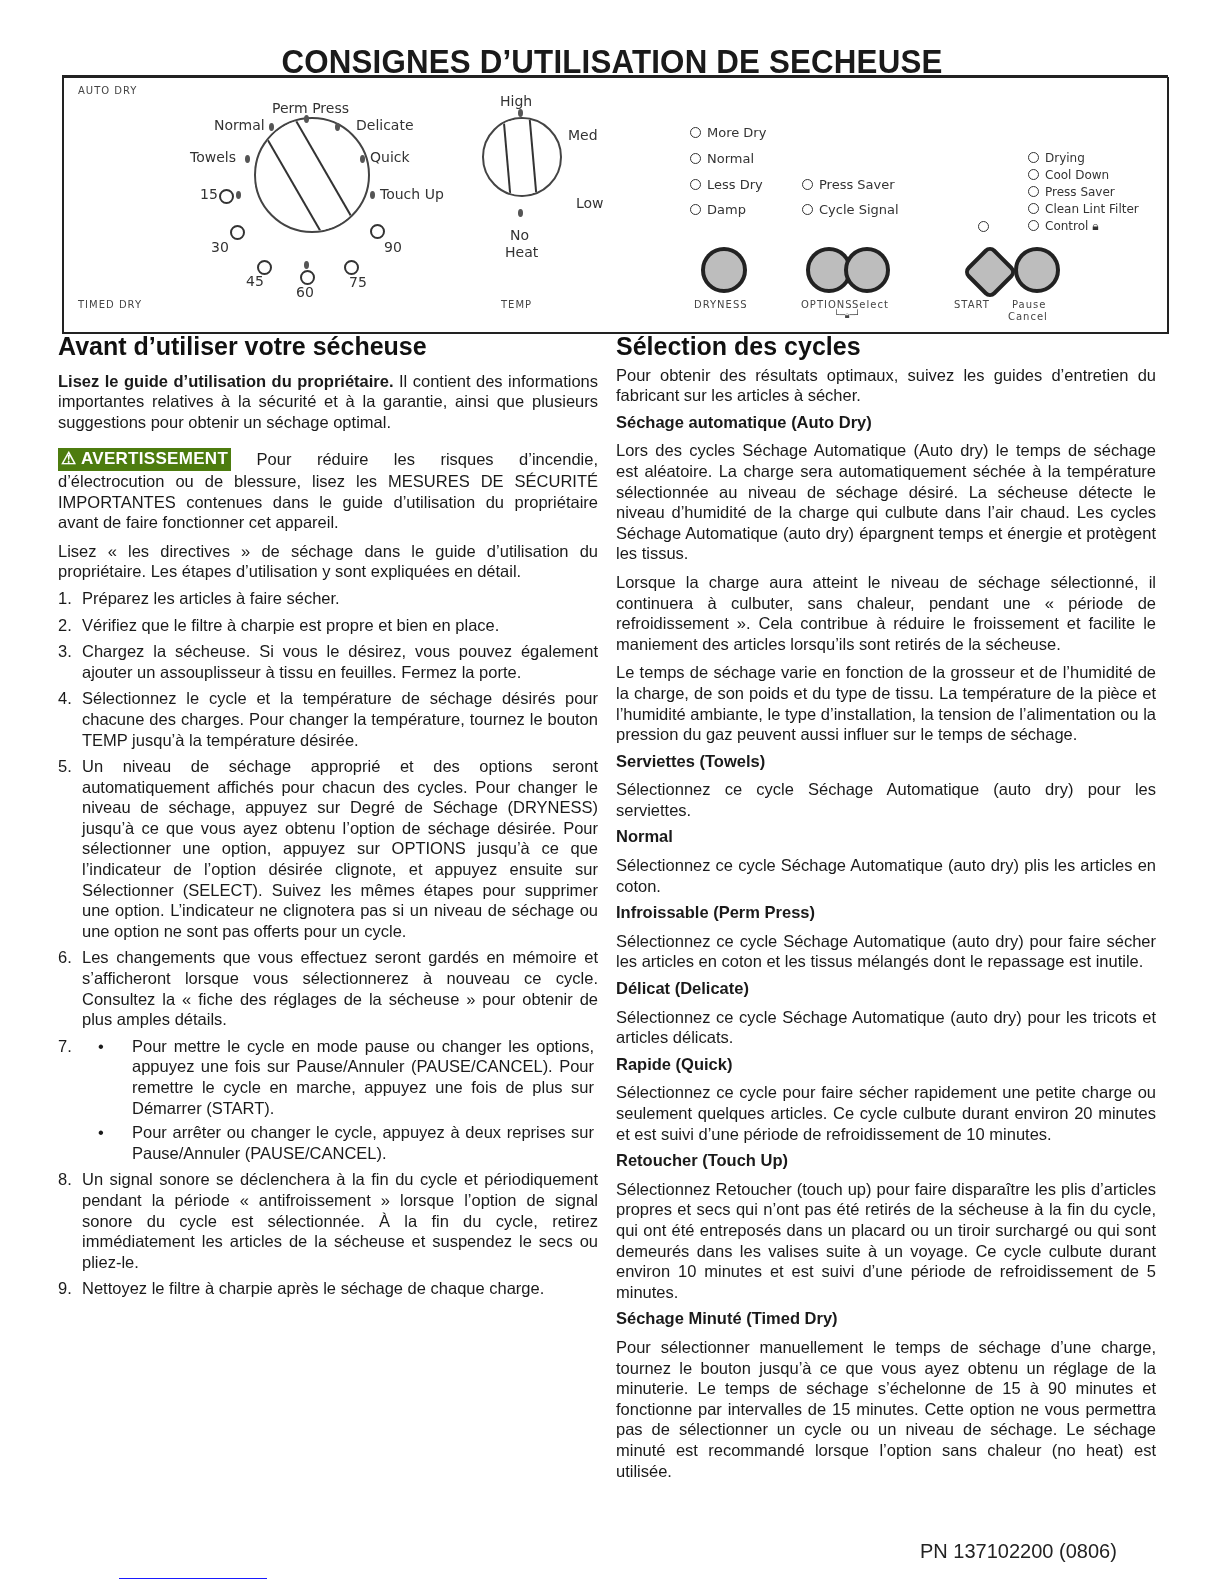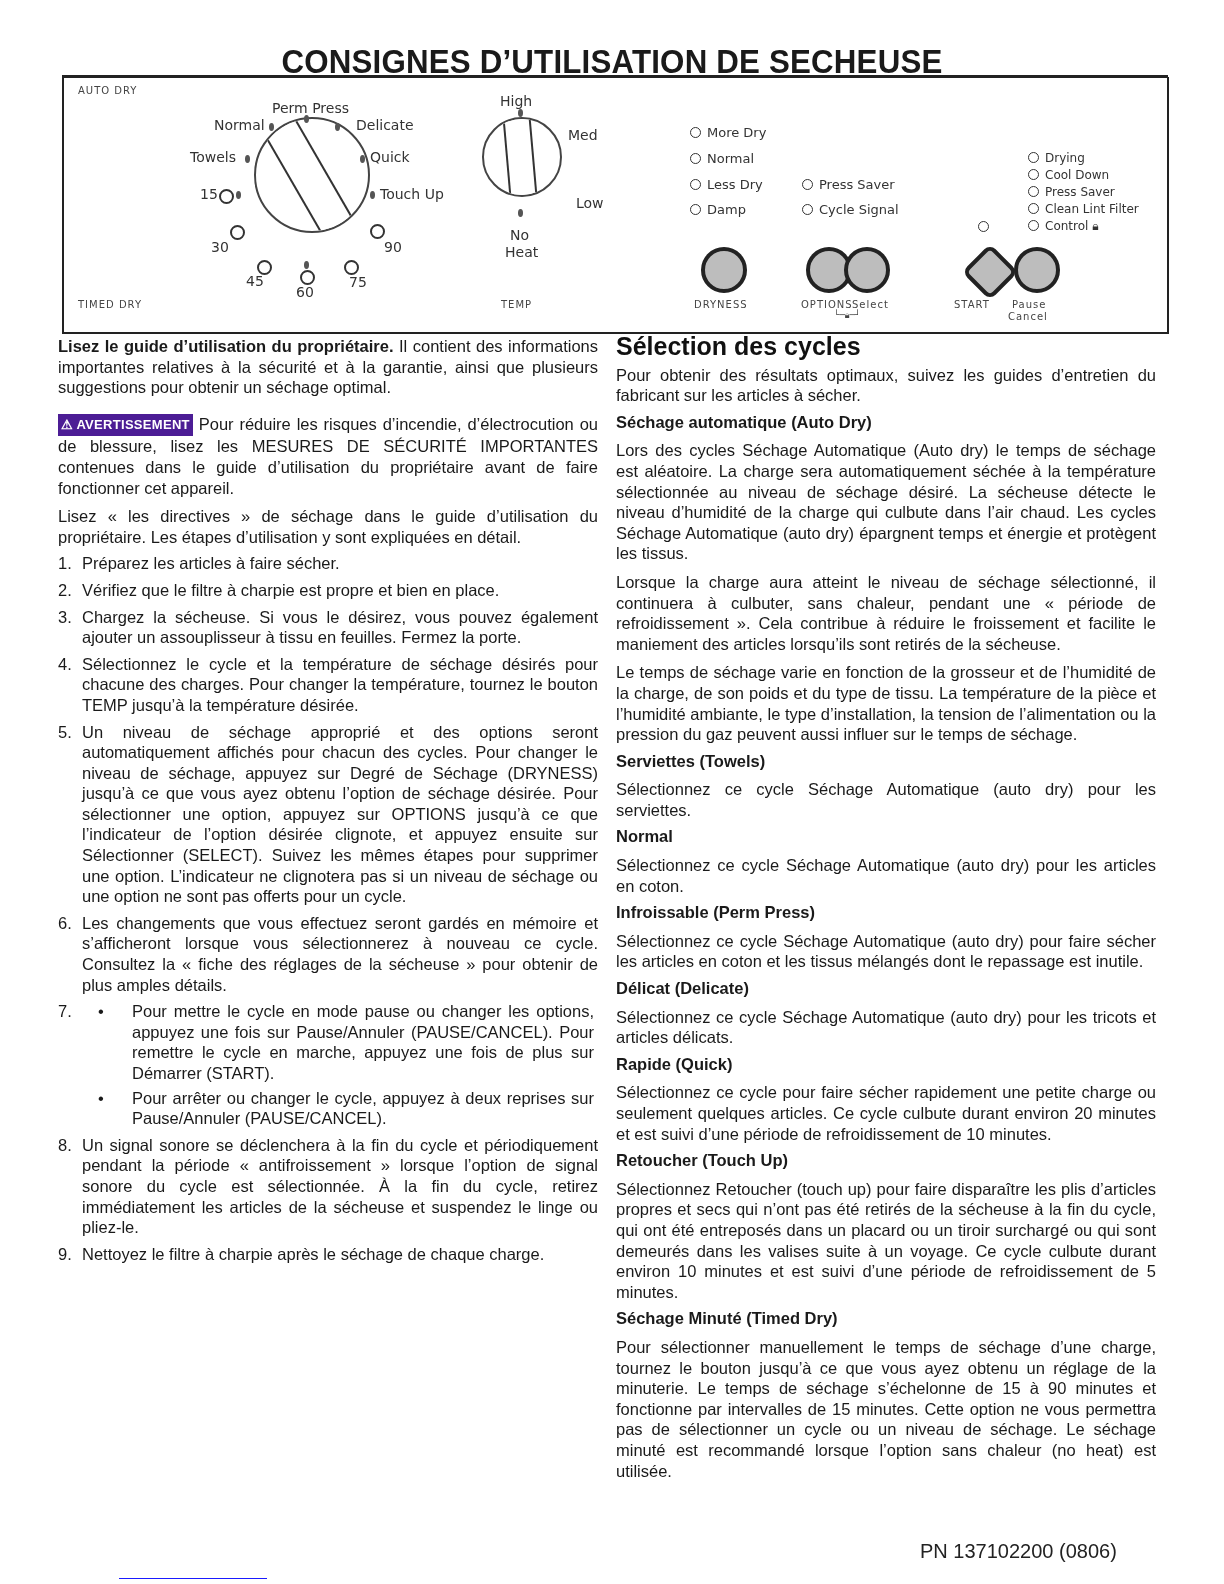--- a/index.html
+++ b/index.html
@@ -20,21 +20,21 @@
   .led { display:inline-block; width:9px; height:9px; border:1.5px solid #333; border-radius:50%; margin-right:6px; vertical-align:-1px; background:#fff; }
   .ledrow { position:absolute; font-family:"DejaVu Sans", sans-serif; font-size:13px; color:#333; white-space:nowrap; }
   .ledrow.sm { font-size:12px; }
   .btn { position:absolute; width:38px; height:38px; border-radius:50%; border:4px solid #222; background:#bdbdbd; }
   .btn.diamond { border-radius:8px; transform:rotate(45deg); width:32px; height:32px; }
 
   .col { position:absolute; font-size:16.5px; line-height:20.6px; color:#1a1a1a; }
   .col p { margin:0 0 6px 0; text-align:justify; }
   h2 { margin:0; font-size:25px; font-weight:bold; color:#111; }
   .b { font-weight:bold; }
-  .warn { display:inline-block; background:#4c1d95; color:#fff; font-weight:bold; font-size:13px; padding:1px 3px; letter-spacing:0.3px; vertical-align:1px; }
+  .warn { display:inline-block; background:#4d7c0f; color:#fff; font-weight:bold; font-size:17px; padding:1px 3px; letter-spacing:0.3px; vertical-align:1px; }
   ol.steps { list-style:none; margin:0; padding:0; }
   ol.steps li { position:relative; padding-left:24px; margin-bottom:6px; text-align:justify; }
   ol.steps li .num { position:absolute; left:0; top:0; }
   ul.bul { list-style:none; margin:0; padding:0 0 0 46px; }
   ul.bul li { position:relative; padding-left:0; margin:4px; text-align:justify; }
   ul.bul li::before { content:"•"; position:absolute; left:-34px; }
   .sec-h { font-weight:bold; margin-top:4px; }
   .sec p { margin:8px 0 6px 0; }
   .pn { position:absolute; left:920px; top:1540px; font-size:20px; color:#222; }
   .blueline { position:absolute; left:119px; top:1578px; width:148px; height:1px; background:#1a1aff; }
@@ -117,55 +117,56 @@
   <div class="plbl tiny" style="left:630px;top:222px;">DRYNESS</div>
   <div class="plbl tiny" style="left:737px;top:222px;">OPTIONS</div>
   <div class="plbl tiny" style="left:788px;top:222px;">Select</div>
   <div class="plbl" style="left:770px;top:233px;font-size:9px;color:#444;">└─🔒︎─┘</div>
   <div class="plbl tiny" style="left:890px;top:222px;">START</div>
   <div class="plbl tiny" style="left:948px;top:222px;">Pause</div>
   <div class="plbl tiny" style="left:944px;top:234px;text-align:right;">Cancel</div>
 </div>
 
 <div class="col" style="left:58px;top:336px;width:540px;">
+  <h2 style="margin-bottom:14px;">Avant d’utiliser votre sécheuse</h2>
   <p style="margin-bottom:16px;"><span class="b">Lisez le guide d’utilisation du propriétaire.</span><span> Il contient des informations importantes relatives à la sécurité et à la garantie, ainsi que plusieurs suggestions pour obtenir un séchage optimal.</span></p>
   <p style="margin-bottom:8px;"><span class="warn">⚠ <span>AVERTISSEMENT</span></span><span> Pour réduire les risques d’incendie, d’électrocution ou de blessure, lisez les MESURES DE SÉCURITÉ IMPORTANTES contenues dans le guide d’utilisation du propriétaire avant de faire fonctionner cet appareil.</span></p>
   <p>Lisez « les directives » de séchage dans le guide d’utilisation du propriétaire. Les étapes d’utilisation y sont expliquées en détail.</p>
   <ol class="steps">
     <li><span class="num">1.</span><span>Préparez les articles à faire sécher.</span></li>
     <li><span class="num">2.</span><span>Vérifiez que le filtre à charpie est propre et bien en place.</span></li>
     <li><span class="num">3.</span><span>Chargez la sécheuse.  Si vous le désirez, vous pouvez également ajouter un assouplisseur à tissu en feuilles. Fermez la porte.</span></li>
     <li><span class="num">4.</span><span>Sélectionnez le cycle et la température de séchage désirés pour chacune des charges.  Pour changer la température, tournez le bouton TEMP jusqu’à la température désirée.</span></li>
     <li><span class="num">5.</span><span>Un niveau de séchage approprié et des options seront automatiquement affichés pour chacun des cycles.  Pour changer le niveau de séchage, appuyez sur Degré de Séchage (DRYNESS) jusqu’à ce que vous ayez obtenu l’option de séchage désirée.  Pour sélectionner une option, appuyez sur OPTIONS jusqu’à ce que l’indicateur de l’option désirée clignote, et appuyez ensuite sur Sélectionner (SELECT).  Suivez les mêmes étapes pour supprimer une option.  L’indicateur ne clignotera pas si un niveau de séchage ou une option ne sont pas offerts pour un cycle.</span></li>
     <li><span class="num">6.</span><span>Les changements que vous effectuez seront gardés en mémoire et s’afficheront lorsque vous sélectionnerez à nouveau ce cycle.  Consultez la « fiche des réglages de la sécheuse » pour obtenir de plus amples détails.</span></li>
     <li><span class="num">7.</span>
       <ul class="bul">
         <li>Pour mettre le cycle en mode pause ou changer les options, appuyez une fois sur Pause/Annuler (PAUSE/CANCEL).  Pour remettre le cycle en marche, appuyez une fois de plus sur Démarrer (START).</li>
         <li>Pour arrêter ou changer le cycle, appuyez à deux reprises sur Pause/Annuler (PAUSE/CANCEL).</li>
       </ul>
     </li>
-    <li><span class="num">8.</span><span>Un signal sonore se déclenchera à la fin du cycle et périodiquement pendant la période « antifroissement » lorsque l’option de signal sonore du cycle est sélectionnée.  À la fin du cycle, retirez immédiatement les articles de la sécheuse et suspendez le linge ou pliez-le.</span></li>
+    <li><span class="num">8.</span><span>Un signal sonore se déclenchera à la fin du cycle et périodiquement pendant la période « antifroissement » lorsque l’option de signal sonore du cycle est sélectionnée.  À la fin du cycle, retirez immédiatement les articles de la sécheuse et suspendez le secs ou pliez-le.</span></li>
     <li><span class="num">9.</span><span>Nettoyez le filtre à charpie après le séchage de chaque charge.</span></li>
   </ol>
 </div>
 
 <div class="col sec" style="left:616px;top:336px;width:540px;">
   <h2 style="margin-bottom:2px;">Sélection des cycles</h2>
   <p>Pour obtenir des résultats optimaux, suivez les guides d’entretien du fabricant sur les articles à sécher.</p>
 
   <div class="sec-h">Séchage automatique (Auto Dry)</div>
   <p>Lors des cycles Séchage Automatique (Auto dry) le temps de séchage est aléatoire.  La charge sera automatiquement séchée à la température sélectionnée au niveau de séchage désiré.  La sécheuse détecte le niveau d’humidité de la charge qui culbute dans l’air chaud.  Les cycles Séchage Automatique (auto dry) épargnent temps et énergie et protègent les tissus.</p>
   <p>Lorsque la charge aura atteint le niveau de séchage sélectionné, il continuera à culbuter, sans chaleur, pendant une « période de refroidissement ».  Cela contribue à réduire le froissement et facilite le maniement des articles lorsqu’ils sont retirés de la sécheuse.</p>
   <p>Le temps de séchage varie en fonction de la grosseur et de l’humidité de la charge, de son poids et du type de tissu.  La température de la pièce et l’humidité ambiante, le type d’installation, la tension de l’alimentation ou la pression du gaz peuvent aussi influer sur le temps de séchage.</p>
 
   <div class="sec-h">Serviettes (Towels)</div>
   <p>Sélectionnez ce cycle Séchage Automatique (auto dry) pour les serviettes.</p>
 
   <div class="sec-h">Normal</div>
-  <p>Sélectionnez ce cycle Séchage Automatique (auto dry) pour les articles en coton.</p>
+  <p>Sélectionnez ce cycle Séchage Automatique (auto dry) plis les articles en coton.</p>
 
   <div class="sec-h">Infroissable (Perm Press)</div>
   <p>Sélectionnez ce cycle Séchage Automatique (auto dry) pour faire sécher les articles en coton et les tissus mélangés dont le repassage est inutile.</p>
 
   <div class="sec-h">Délicat (Delicate)</div>
   <p>Sélectionnez ce cycle Séchage Automatique (auto dry) pour les tricots et articles délicats.</p>
 
   <div class="sec-h">Rapide (Quick)</div>
   <p>Sélectionnez ce cycle  pour faire sécher rapidement une petite charge ou seulement quelques articles.  Ce cycle culbute durant environ 20 minutes et est suivi d’une période de refroidissement de 10 minutes.</p>
 

